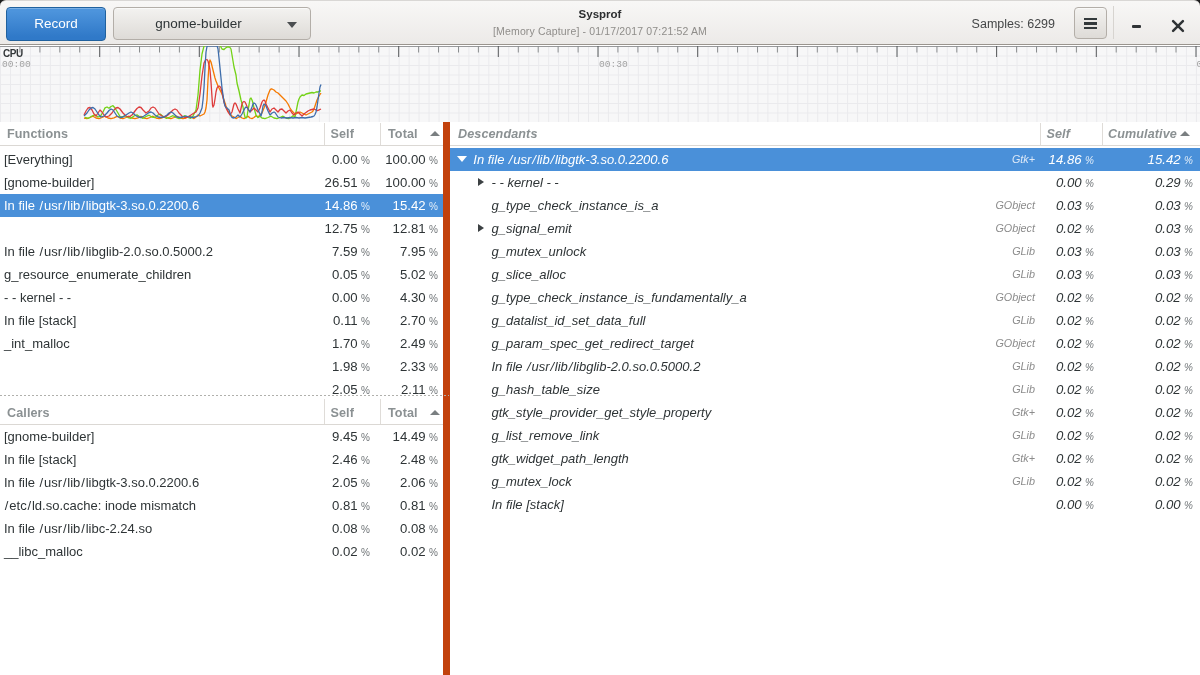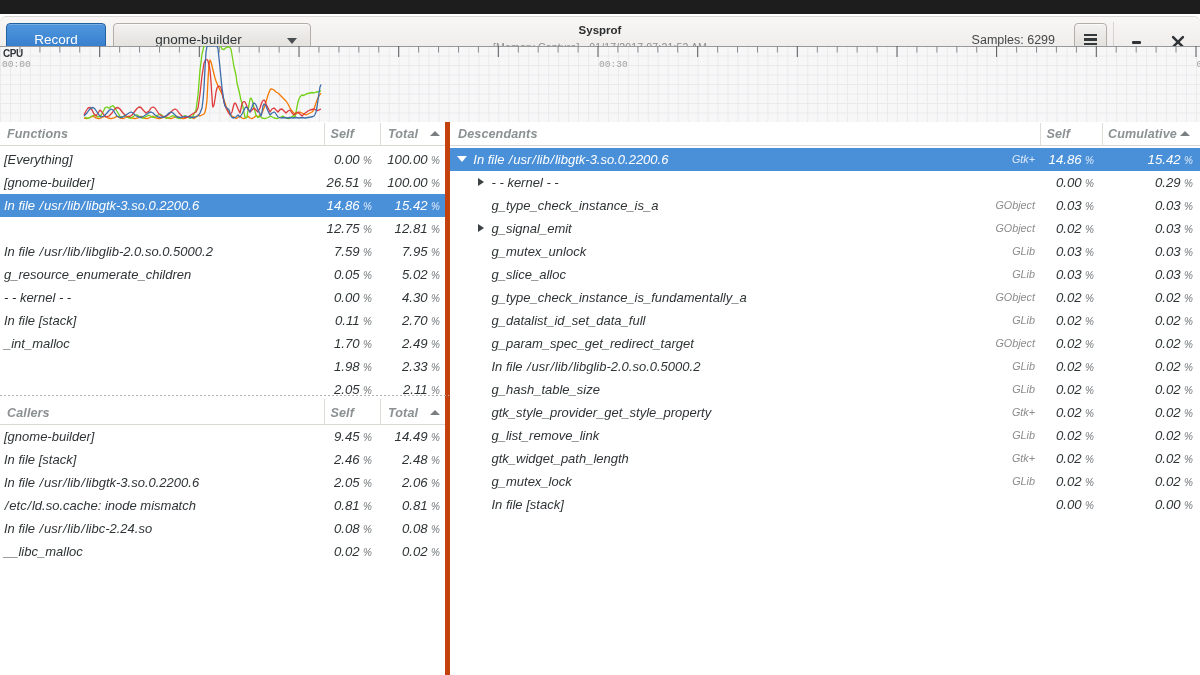--- a/index.html
+++ b/index.html
@@ -3,21 +3,21 @@
 <meta charset="utf-8">
 <style>
 * { margin:0; padding:0; box-sizing:border-box; }
 html,body { width:1200px; height:675px; background:#fff; overflow:hidden;
   font-family:"Liberation Sans", sans-serif; -webkit-font-smoothing:antialiased; }
 #win { position:relative; width:1200px; height:675px; }
 
 
 #topbg { position:absolute; left:0; top:0; width:1200px; height:14px;
   background:#1d1d1d; }
-#hb { position:absolute; left:0px; top:16px; width:1200px; height:45px;
+#hb { position:absolute; left:0px; top:0px; width:1200px; height:45px;
   border-radius:6px 6px 0 0;
   background:linear-gradient(to bottom,#f8f7f6,#eceae8);
   border-top:1px solid #d9d7d5;
   border-bottom:1px solid #99948e;padding-left:24px; }
 .btn { position:absolute; border-radius:4px; }
 #rec { left:6px; top:6px; width:100px; height:33.5px;
   background:linear-gradient(to bottom,#4d94dc 10%,#3079c8 90%);
   border:1px solid #20619e;
   box-shadow:inset 0 1px rgba(255,255,255,.25);
   color:#fff; font-size:13.5px; text-align:center; line-height:32px; }
@@ -43,21 +43,21 @@
 #hbsep { position:absolute; left:1113px; top:5px; width:1px; height:33px; background:#d7d4d0; }
 #minbtn { position:absolute; left:1131.5px; top:24px; width:9.8px; height:2.8px;
   background:#2f3336; border-radius:1px; }
 #closex { position:absolute; left:1171px; top:18px; }
 
 
 #chart { position:absolute; left:0; top:46px; }
 
 
 #left { position:absolute; left:0; top:122px; width:450px; height:553px;
-  border-right:5px solid #c2410c; background:#fff;font-style:italic; }
+  border-right:7px solid #c2410c; background:#fff; }
 #right { position:absolute; left:450px; top:122px; width:750px; height:553px; background:#fff;font-style:italic; }
 .thead { position:absolute; left:0; width:100%; height:24px; background:#fff;
   border-bottom:1px solid #dbd8d4; }
 .ht { position:absolute; top:5px; font-size:12.6px; font-weight:700; color:#8b9193;
   letter-spacing:0.1px; }
 .hsep { position:absolute; top:1px; width:1px; height:22px; background:#dfdcd8; }
 .arrow { position:absolute; top:9px; width:0; height:0;
   border-left:5px solid transparent; border-right:5px solid transparent;
   border-bottom:5.5px solid #7a7f81; }
 .row { position:absolute; left:0; width:100%; height:23px;

